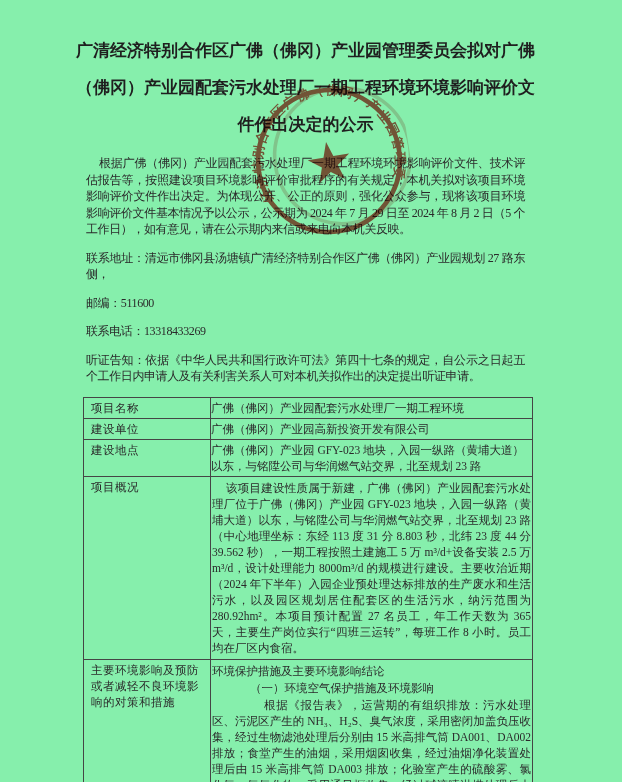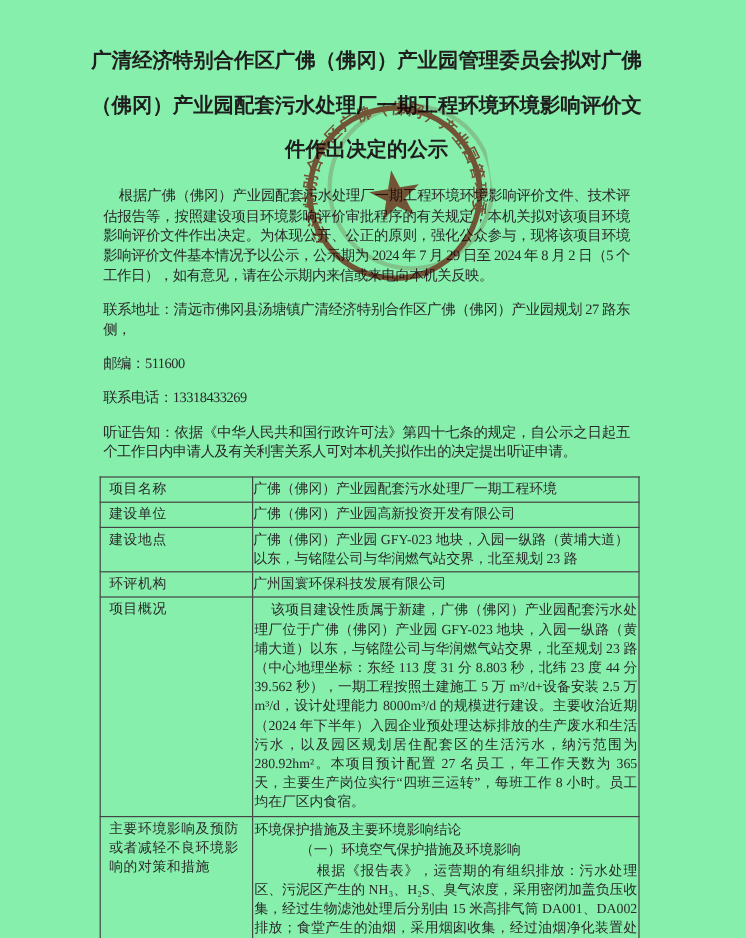--- a/index.html
+++ b/index.html
@@ -113,24 +113,20 @@
       </tr>
       <tr>
         <td class="label">建设单位</td>
         <td class="content">广佛（佛冈）产业园高新投资开发有限公司</td>
       </tr>
       <tr>
         <td class="label">建设地点</td>
         <td class="content">广佛（佛冈）产业园 GFY-023 地块，入园一纵路（黄埔大道）以东，与铭陞公司与华润燃气站交界，北至规划 23 路</td>
       </tr>
       <tr>
-        <td class="label">环评机构</td>
-        <td class="content">广州国寰环保科技发展有限公司</td>
-      </tr>
-      <tr>
         <td class="label">项目概况</td>
         <td class="content">
           <p class="cell-intro">该项目建设性质属于新建，广佛（佛冈）产业园配套污水处理厂位于广佛（佛冈）产业园 GFY-023 地块，入园一纵路（黄埔大道）以东，与铭陞公司与华润燃气站交界，北至规划 23 路（中心地理坐标：东经 113 度 31 分 8.803 秒，北纬 23 度 44 分 39.562 秒），一期工程按照土建施工 5 万 m³/d+设备安装 2.5 万 m³/d，设计处理能力 8000m³/d 的规模进行建设。主要收治近期（2024 年下半年）入园企业预处理达标排放的生产废水和生活污水，以及园区规划居住配套区的生活污水，纳污范围为 280.92hm²。本项目预计配置 27 名员工，年工作天数为 365 天，主要生产岗位实行“四班三运转”，每班工作 8 小时。员工均在厂区内食宿。</p>
         </td>
       </tr>
       <tr>
         <td class="label">主要环境影响及预防或者减轻不良环境影响的对策和措施</td>
         <td class="content">
           <p class="cell-head">环境保护措施及主要环境影响结论</p>
           <p class="cell-sub">（一）环境空气保护措施及环境影响</p>

